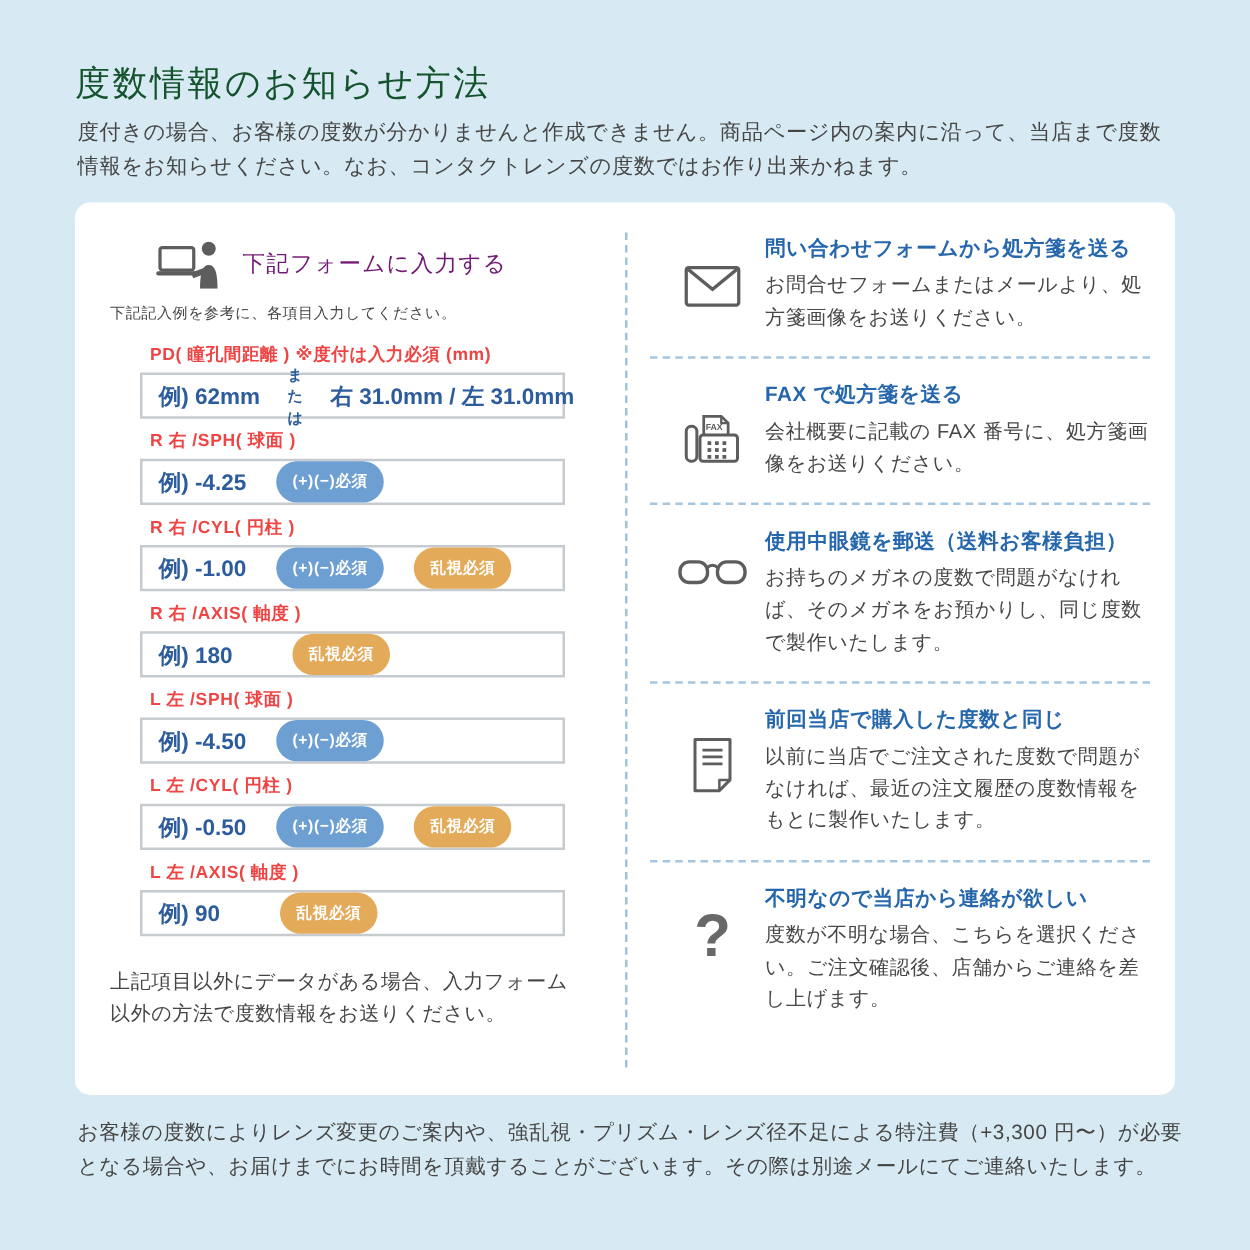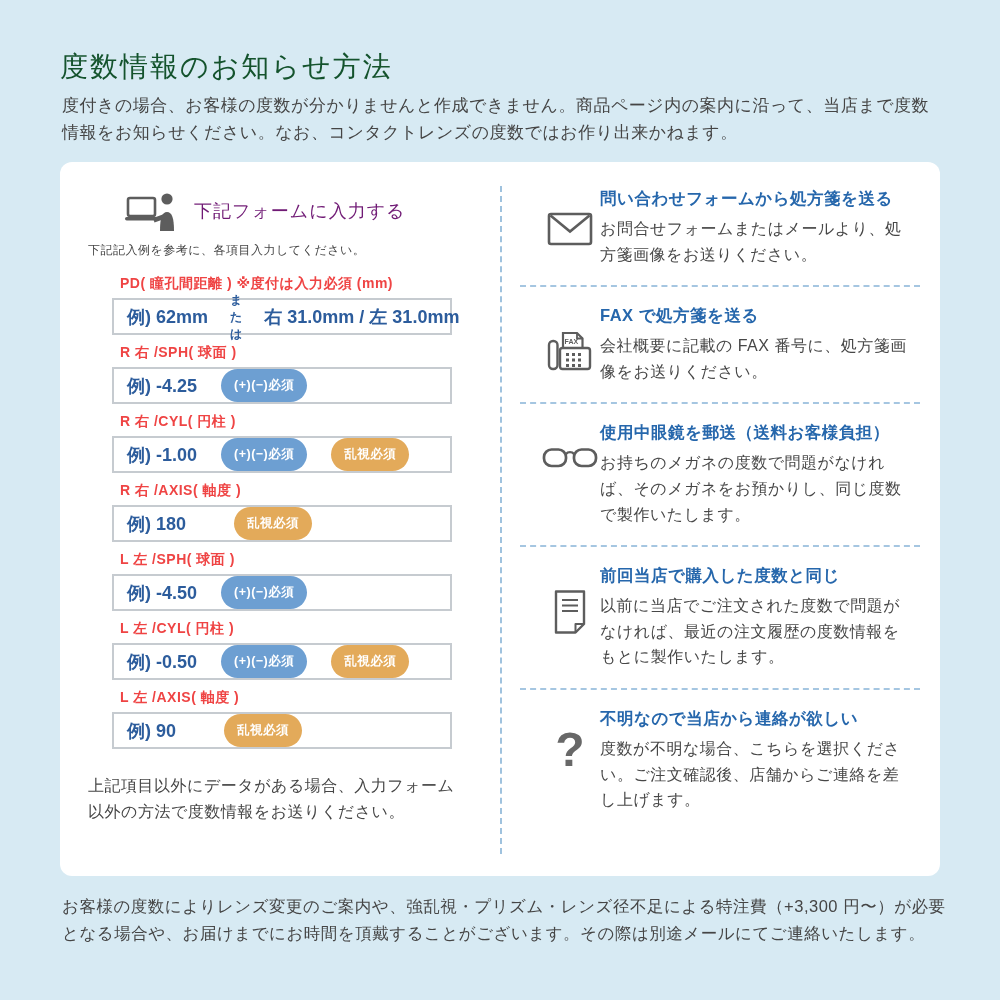--- a/index.html
+++ b/index.html
@@ -55,21 +55,21 @@
 
   .form-note { margin-top:24px; width:375px; font-size:16px; line-height:1.62; color:#454545; letter-spacing:0.5px; }
 
   
   .col-right { position:absolute; left:440px; top:0; width:440px; height:100%; padding-top:26px; }
   .method { display:flex; align-items:flex-start; }
   .method .icon-box {
     width:56px; margin-left:42px; flex:0 0 auto;
     display:flex; justify-content:center; margin-top:24px;
   }
-  .method .txt { margin-left:2px; width:308px; }
+  .method .txt { margin-left:14px; width:308px; }
   .method .m-title { font-size:16.5px; font-weight:bold; color:#2667ac; letter-spacing:0.5px; }
   .method .m-body { margin-top:6px; font-size:16px; line-height:1.6; color:#474747; letter-spacing:0.5px; }
   .sep-h { border-top:2px dashed #a5c6e1; margin:18px 20px 18px 20px; }
 
   .q-mark { font-size:48px; font-weight:bold; color:#686868; line-height:1; margin-top:-6px; }
 
   .footer {
     position:absolute; left:62px; top:893px; width:890px;
     font-size:16.5px; line-height:1.62; color:#454545; letter-spacing:0.5px;
   }

